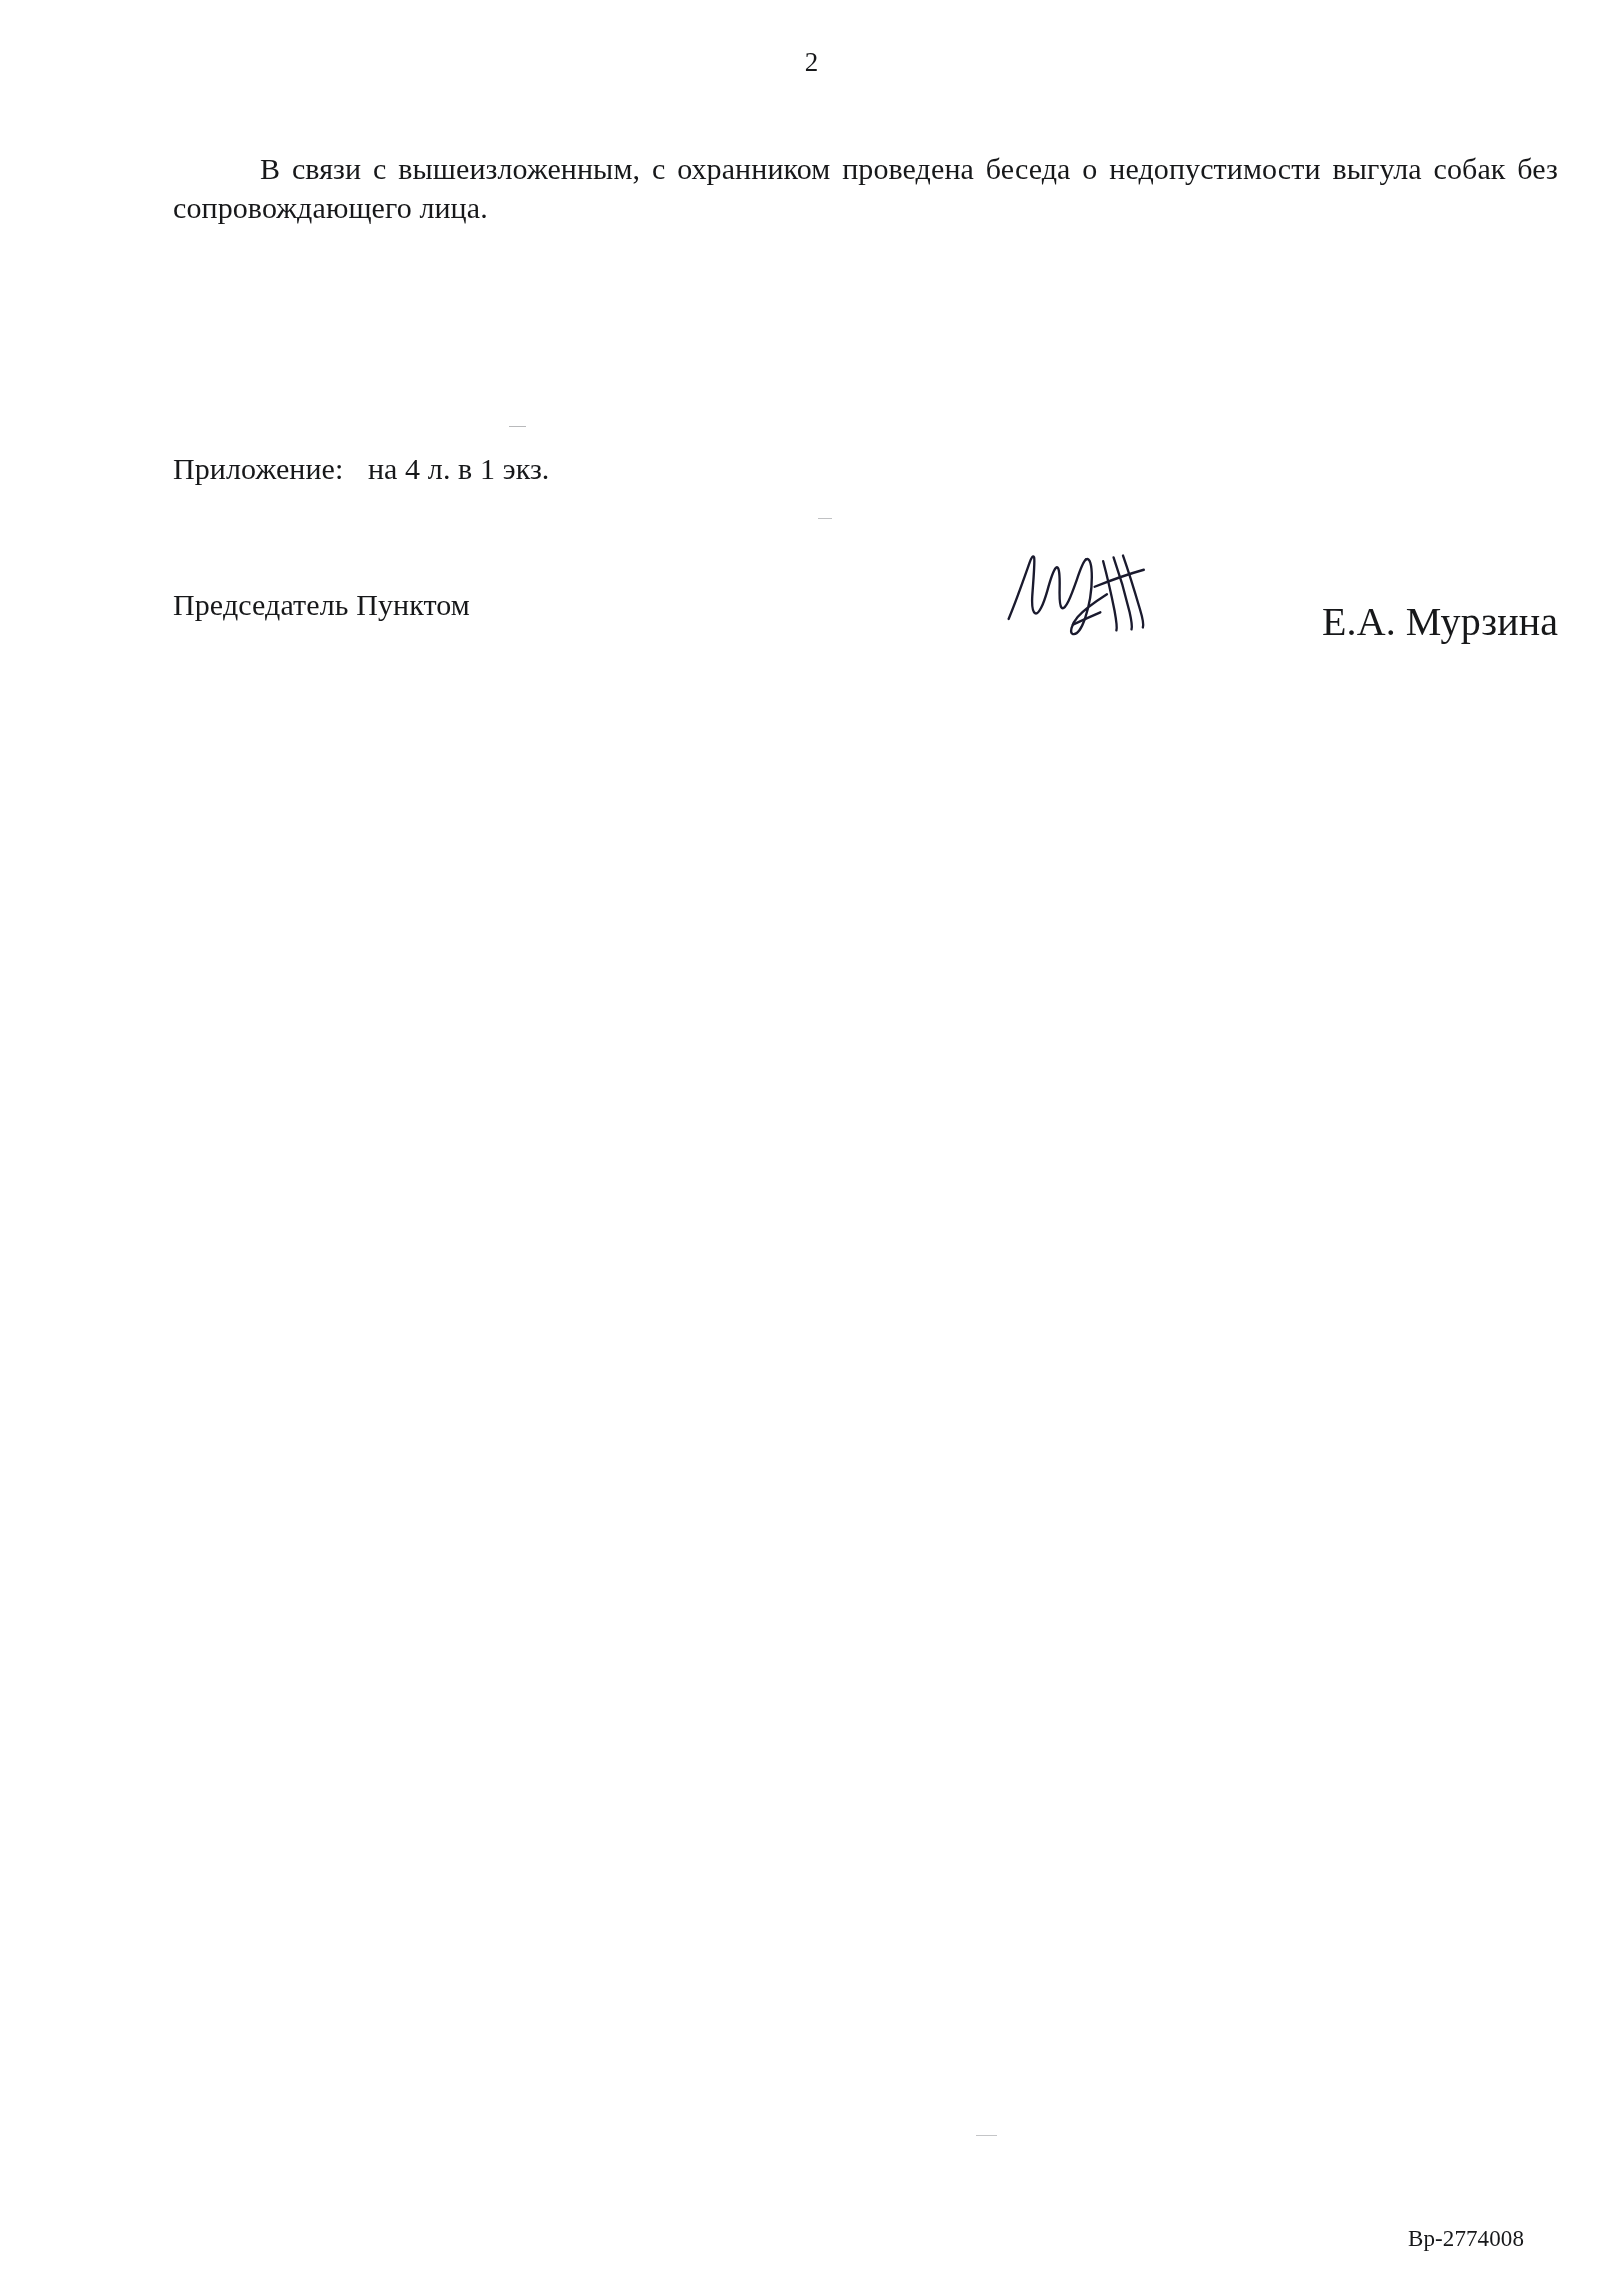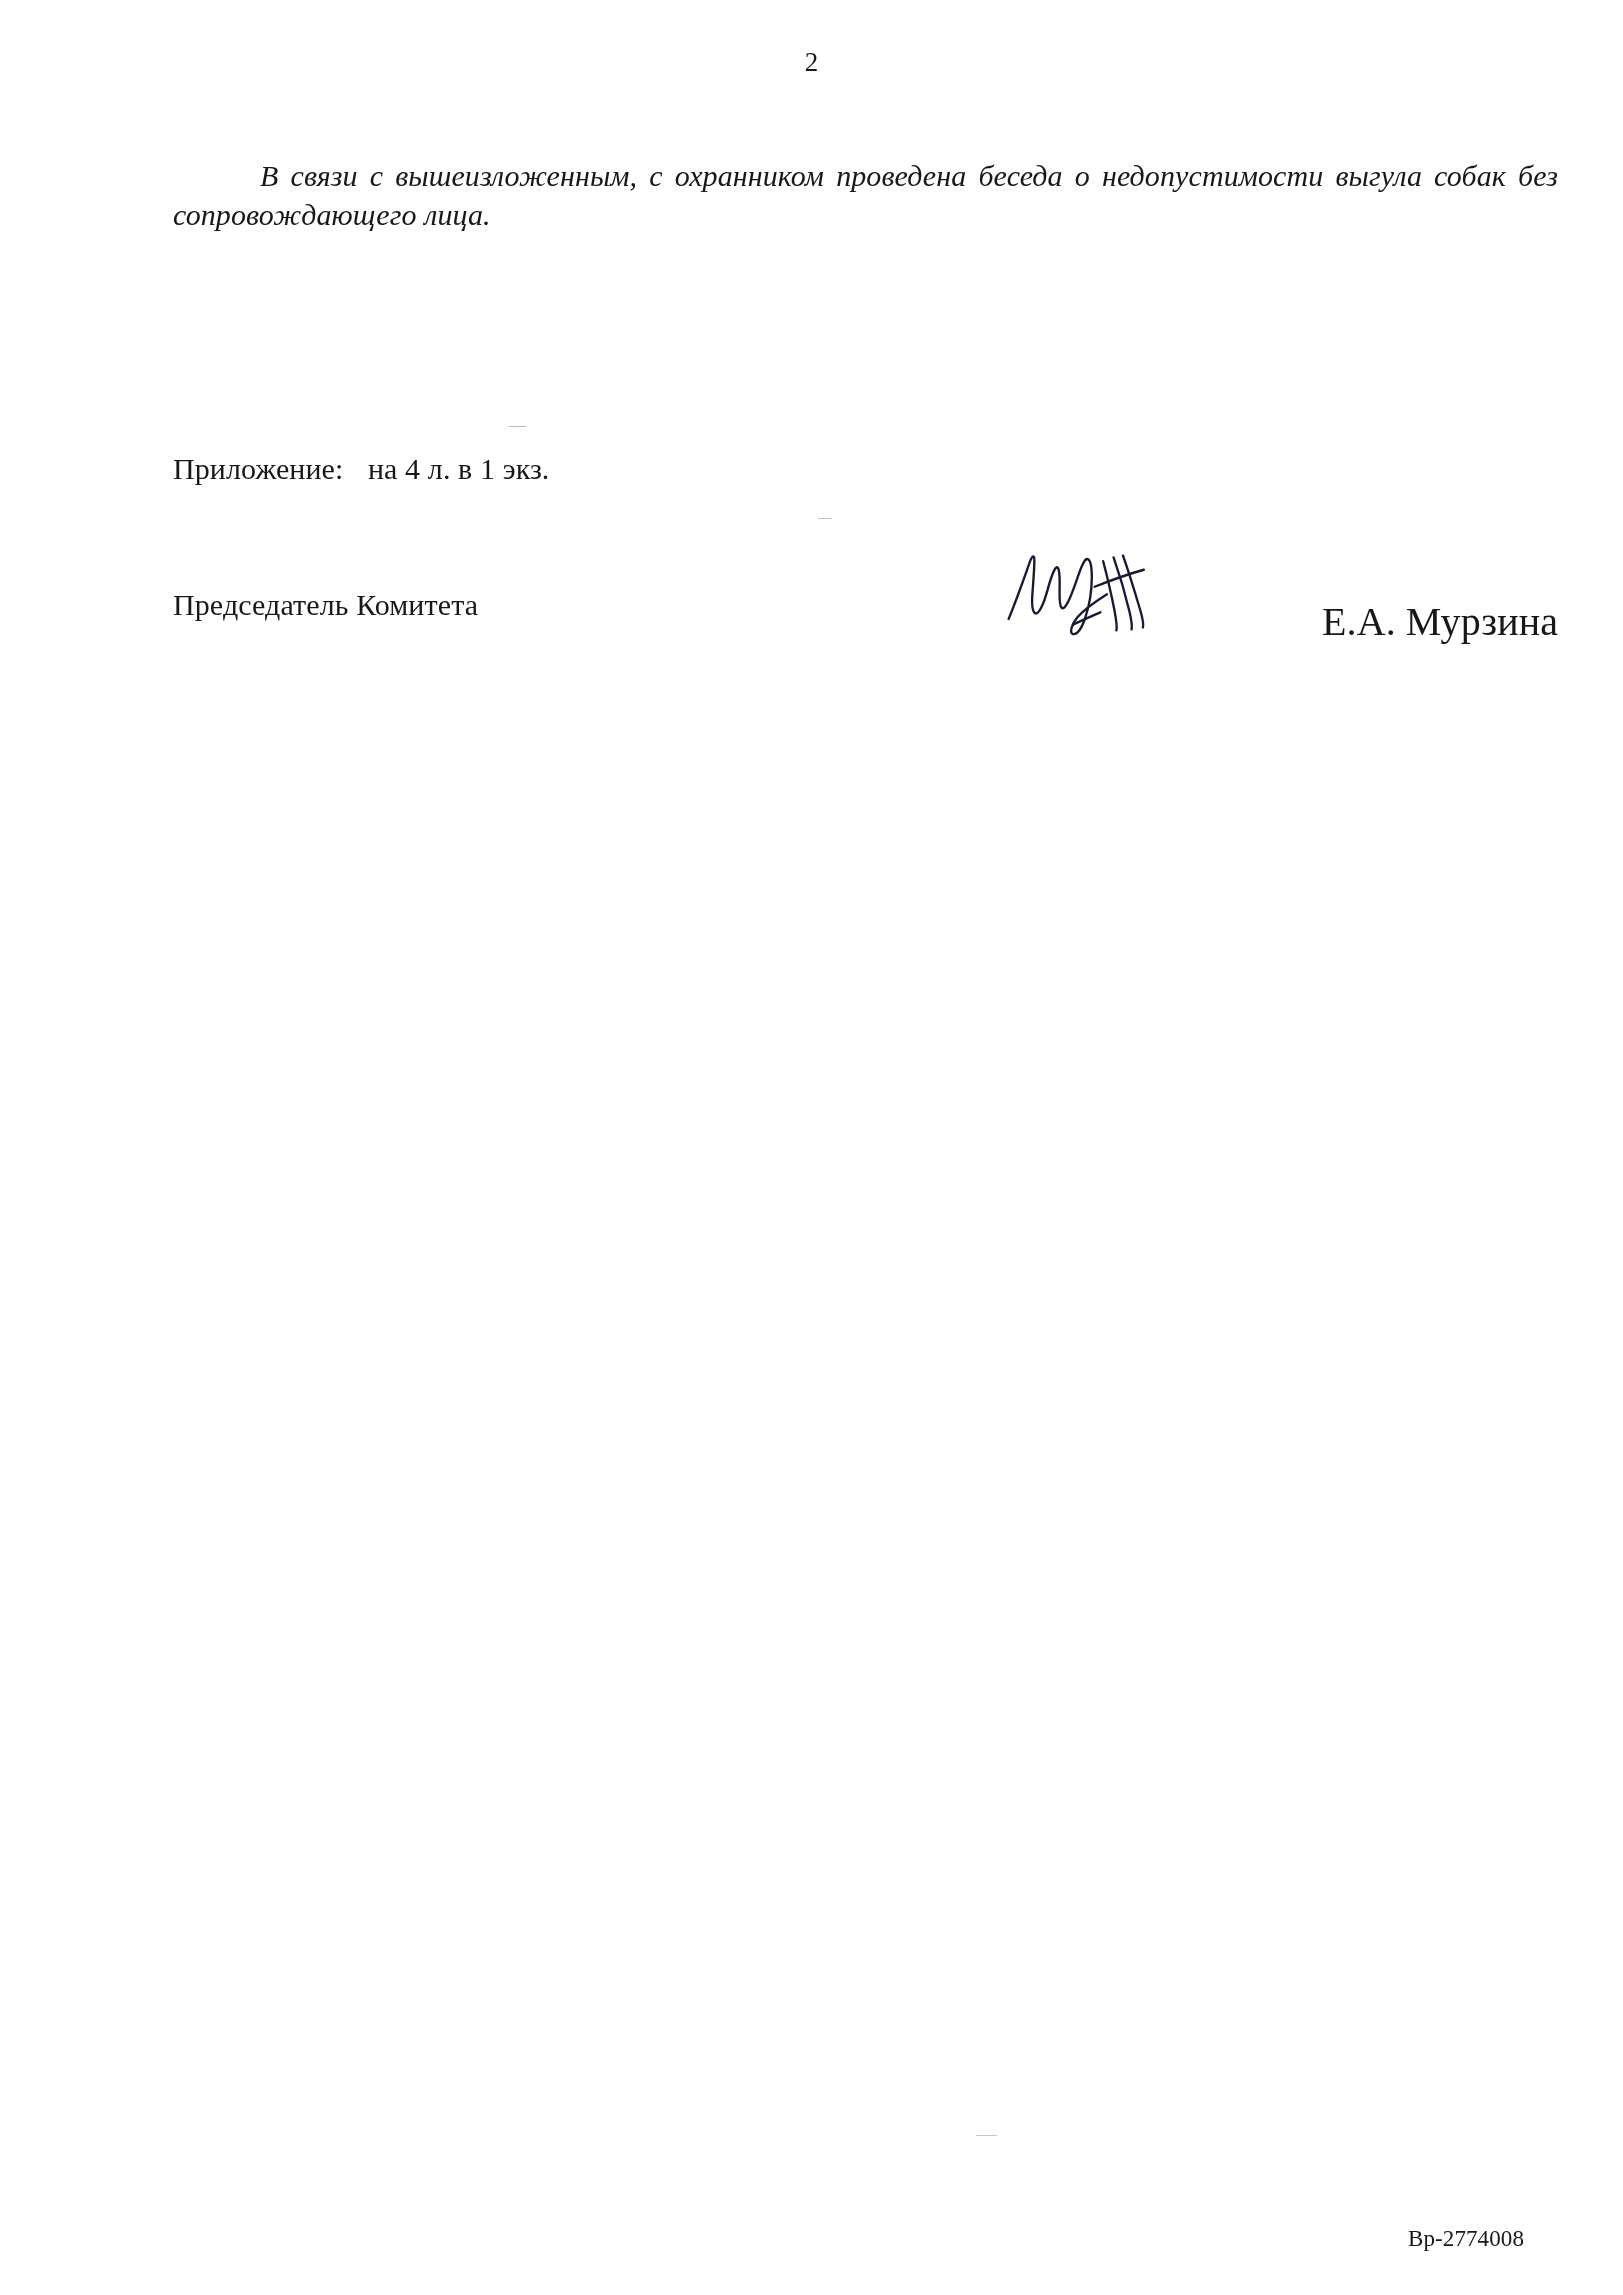--- a/index.html
+++ b/index.html
@@ -36,22 +36,21 @@
   .para {
     font-size: 30px;
     line-height: 1.30;
     text-align: justify;
     text-justify: inter-word;
     margin: 0 0 0 0;
     letter-spacing: 0.1px;
   }
   .para.indent {
     text-indent: 87px;
-    margin-top: 24px;
-    font-style: italic;
+    margin-top: 17px;
   }
   .attachment {
     position: absolute;
     left: 173px;
     top: 452px;
     font-size: 30px;
     letter-spacing: 0.1px;
   }
   .attachment .gap {
     display: inline-block;
@@ -140,21 +139,21 @@
 
   <div class="stray-mark-1"></div>
 
   <div class="attachment">
     <span>Приложение:</span><span class="gap"></span><span>на 4 л. в 1 экз.</span>
   </div>
 
   <div class="stray-mark-2"></div>
 
   <div class="sign-row">
-    <span class="sign-title">Председатель Комитета</span>
+    <span class="sign-title">Председатель Пунктом</span>
     <span class="signature">
       <svg width="156" height="123" viewBox="0 0 330 260" xmlns="http://www.w3.org/2000/svg">
         <g fill="none" stroke="#1a1a2e" stroke-width="5" stroke-linecap="round" stroke-linejoin="round">
           <path d="M14 188 C30 150 46 104 58 70 C62 58 66 52 68 58 C70 66 66 110 64 140 C63 158 64 172 70 176 C78 180 88 156 96 128 C102 106 108 86 114 80 C120 74 122 90 122 112 C122 136 120 158 126 164 C134 172 146 140 158 106 C166 82 172 66 178 62"></path>
           <path d="M178 62 C186 58 190 74 190 100 C190 130 184 162 176 186 C168 210 158 222 150 220 C143 218 146 200 160 184 C176 166 200 150 222 136"></path>
           <path d="M214 66 C222 96 232 140 238 170 C242 192 244 206 242 212"></path>
           <path d="M236 58 C248 92 262 140 270 174 C274 192 276 204 274 210"></path>
           <path d="M256 54 C268 88 282 134 292 168 C298 188 300 200 298 206"></path>
           <path d="M196 120 C226 108 264 94 300 84"></path>
           <path d="M150 200 C168 192 190 182 208 174"></path>

